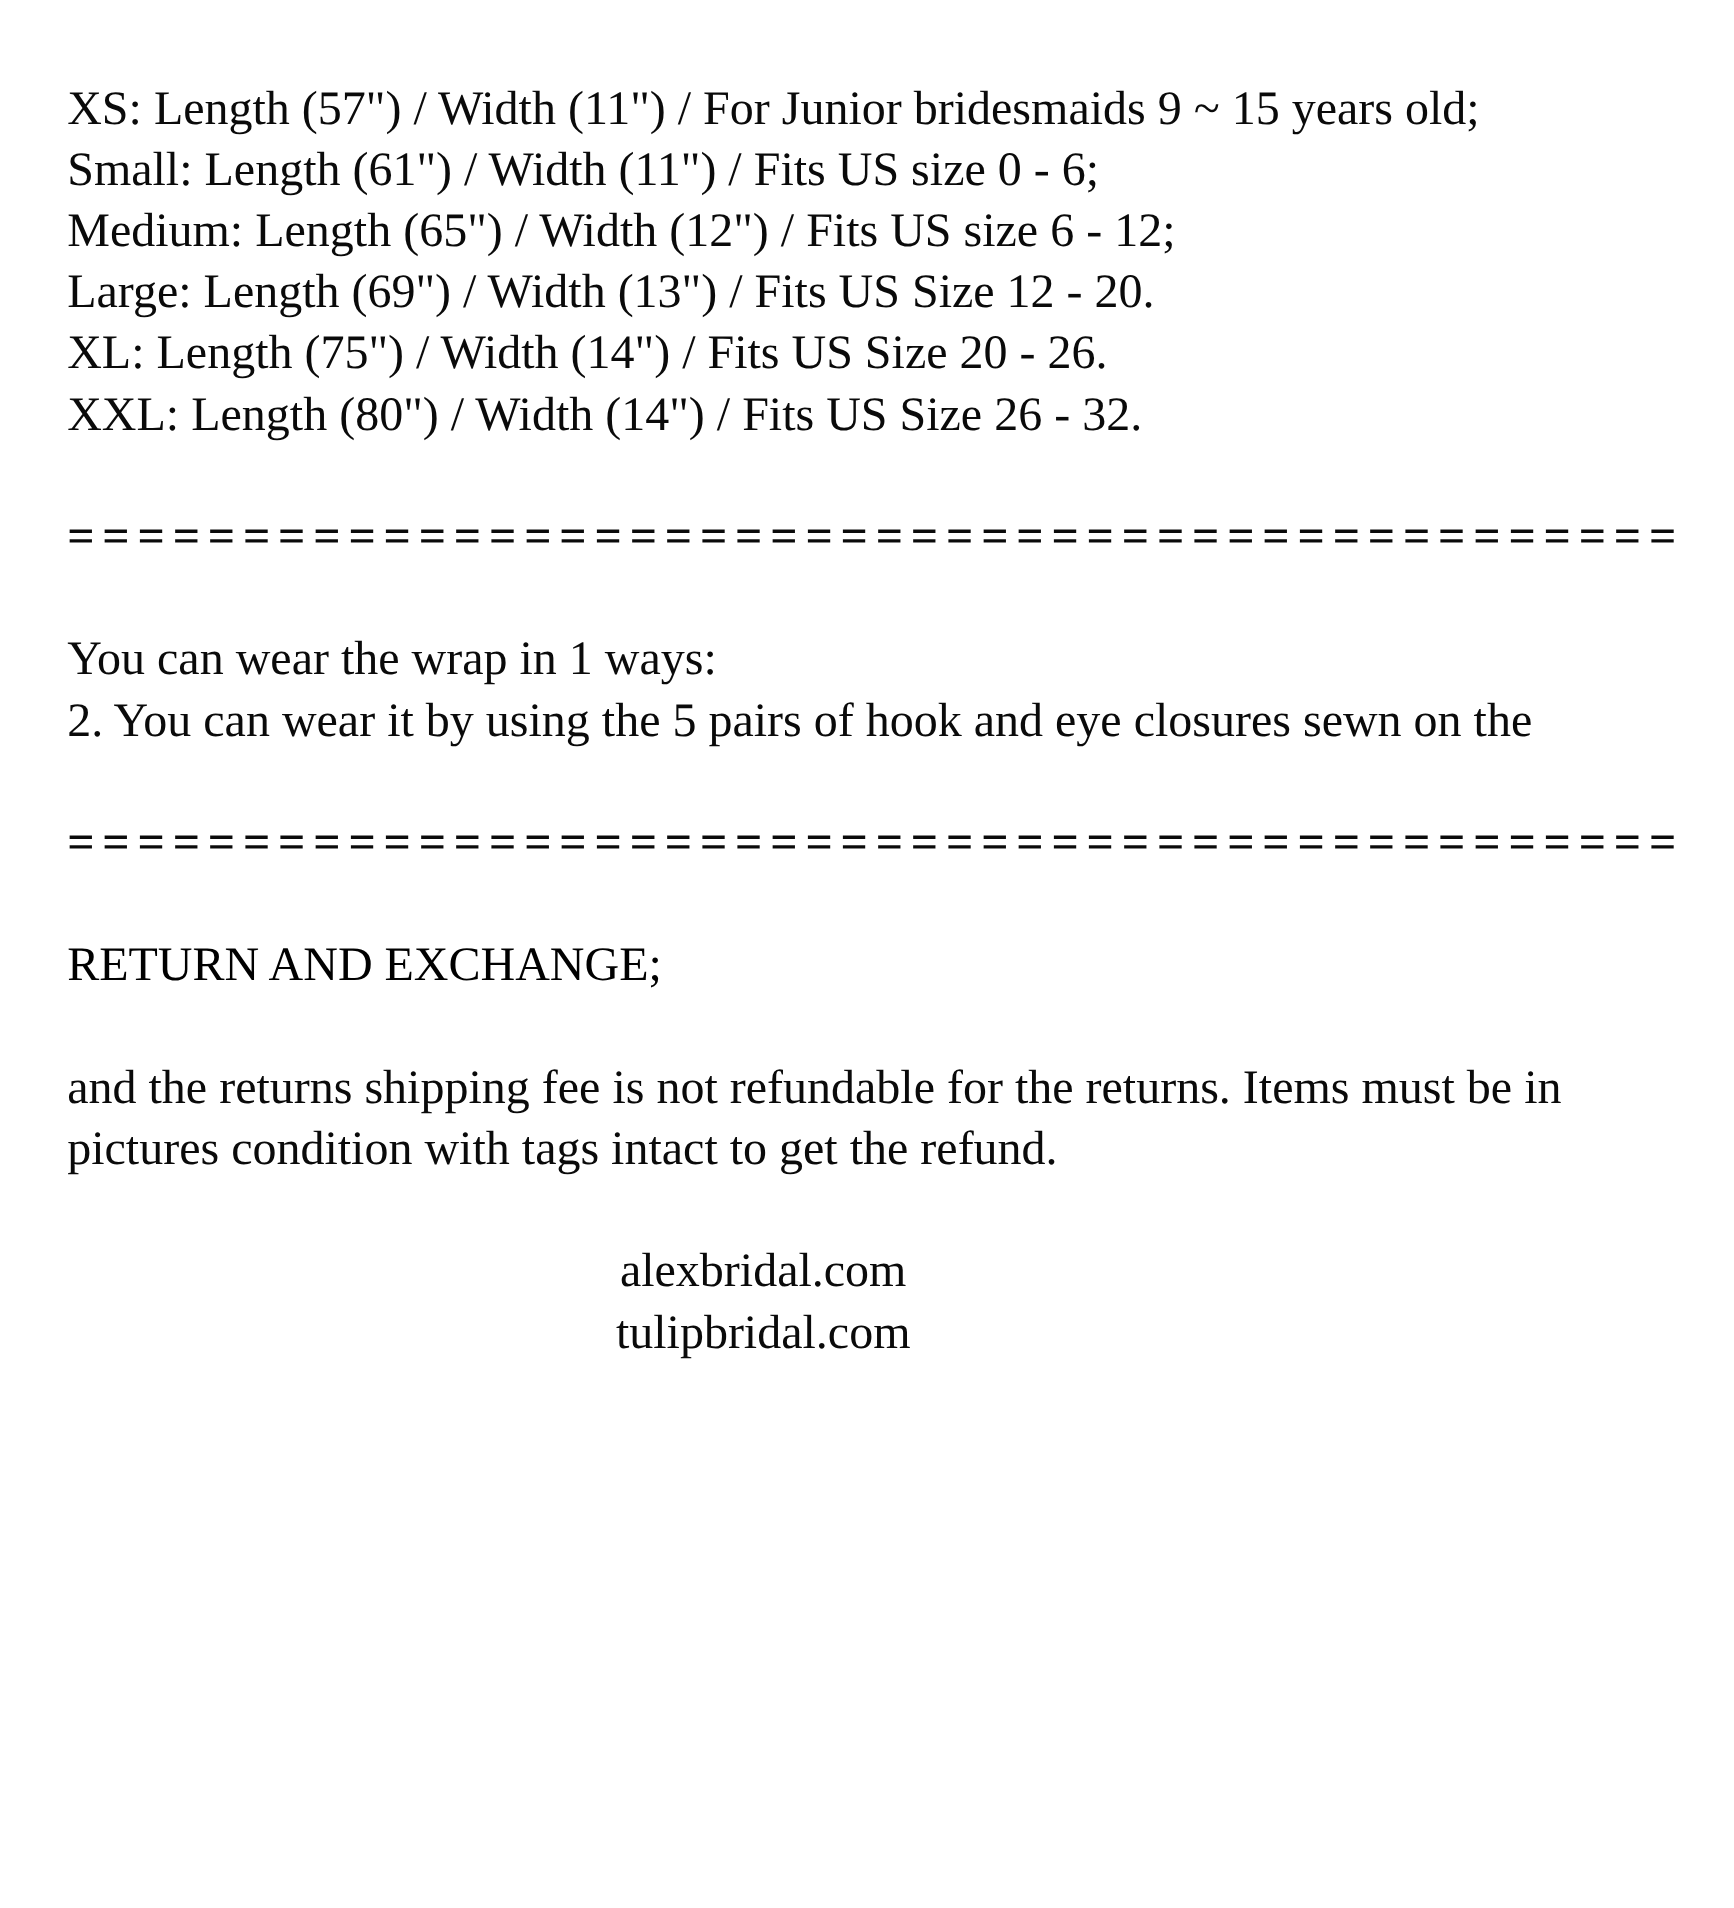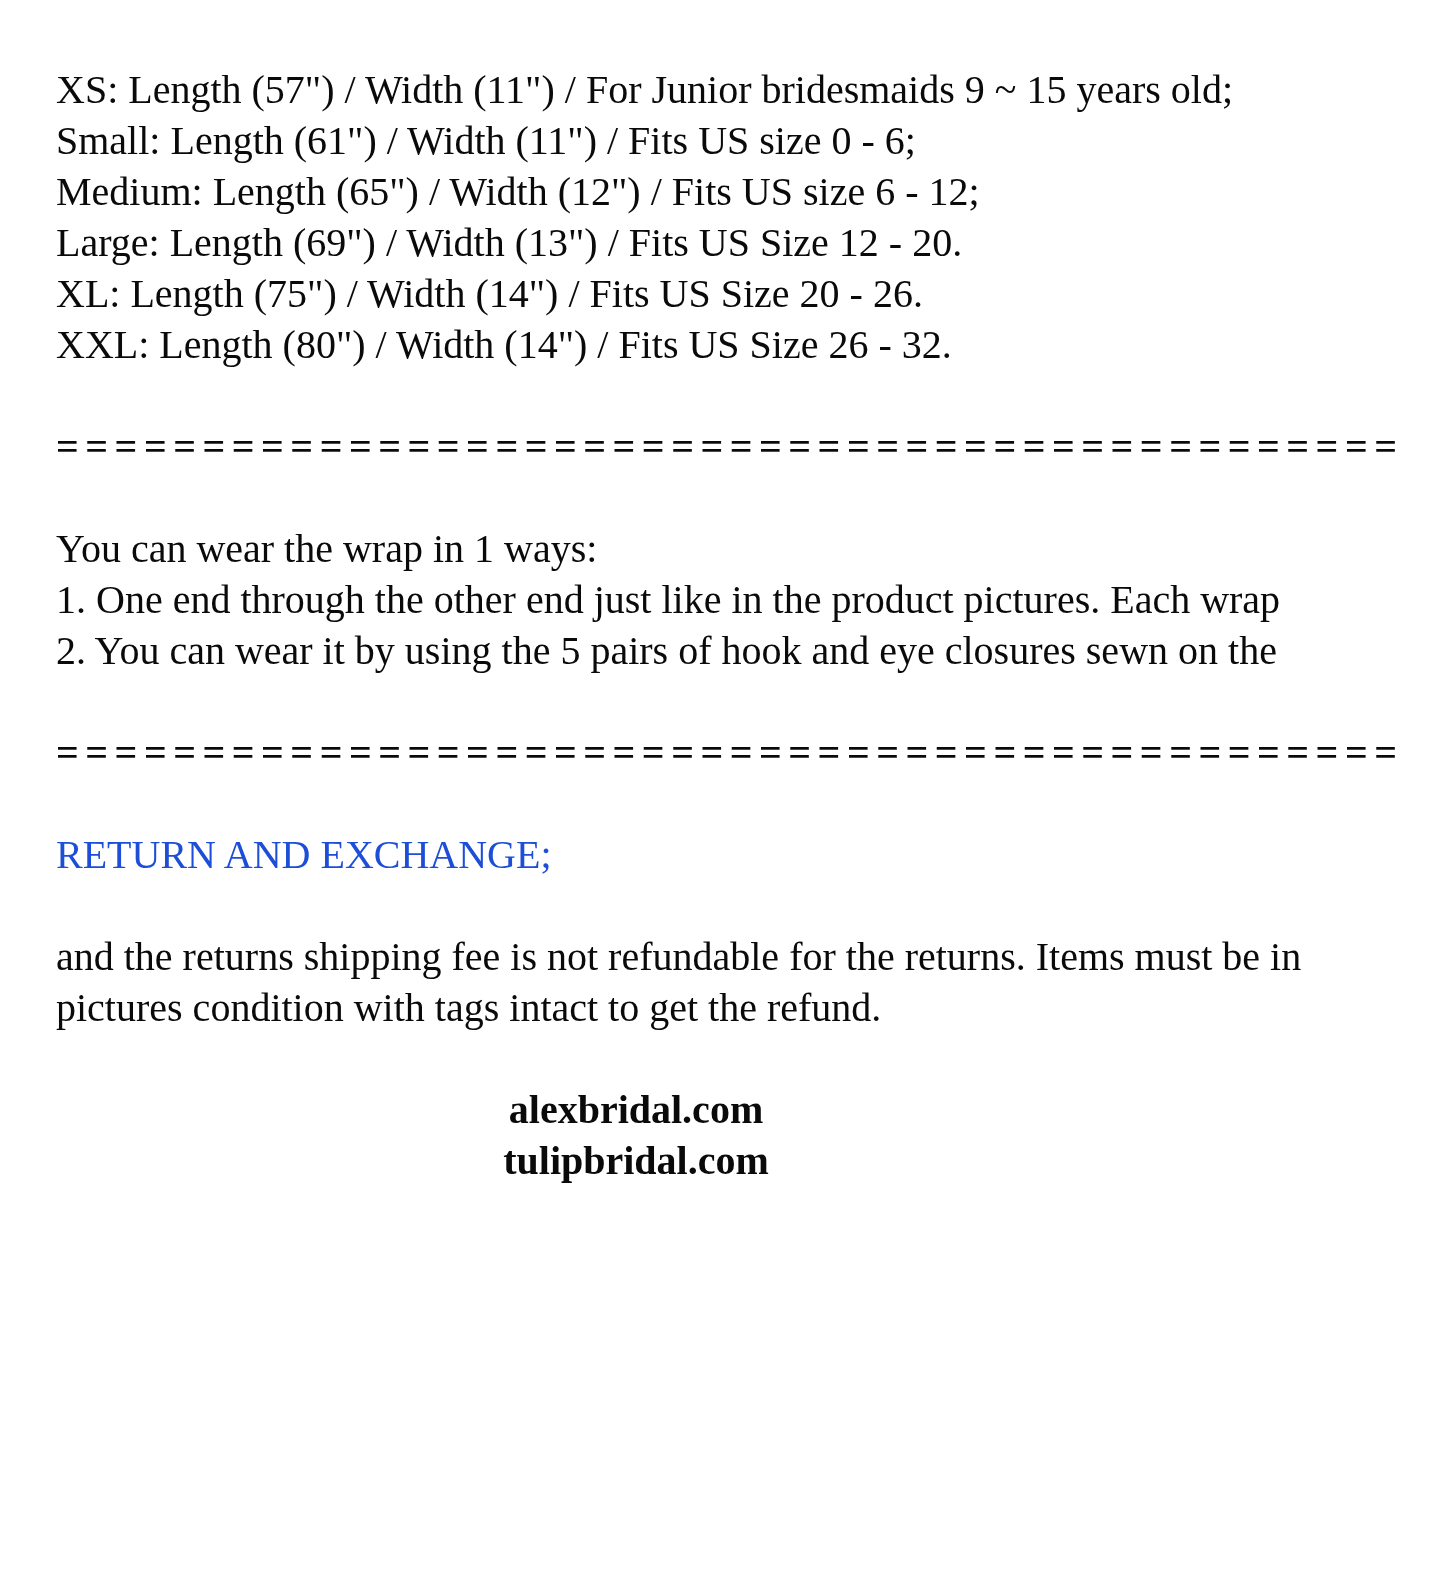--- a/index.html
+++ b/index.html
@@ -35,49 +35,47 @@
     letter-spacing: 6.5px;
     white-space: nowrap;
     overflow: hidden;
     width: 1352px;
     margin-bottom: 51px;
     font-weight: bold;
   }
   .red-heading {
     font-size: 40px;
     line-height: 51px;
-    color: #1d4ed8;
+    color: #000000;
     white-space: nowrap;
     margin-bottom: 51px;
   }
   .websites {
     width: 1160px;
     text-align: center;
-    font-weight: bold;
   }
 </style>
 </head>
 <body>
 
 <div class="page">
 
   <div class="section">
     <div class="textline">XS: Length (57") / Width (11") / For Junior bridesmaids 9 ~ 15 years old;</div>
     <div class="textline">Small: Length (61") / Width (11") / Fits US size 0 - 6;</div>
     <div class="textline">Medium: Length (65") / Width (12") / Fits US size 6 - 12;</div>
     <div class="textline">Large: Length (69") / Width (13") / Fits US Size 12 - 20.</div>
     <div class="textline">XL: Length (75") / Width (14") / Fits US Size 20 - 26.</div>
     <div class="textline">XXL: Length (80") / Width (14") / Fits US Size 26 - 32.</div>
   </div>
 
   <div class="divider">==============================================</div>
 
   <div class="section">
     <div class="textline">You can wear the wrap in 1 ways:</div>
-    <div class="textline">1. One end through the other end just like in the product pictures. Each wrap</div>
     <div class="textline">2. You can wear it by using the 5 pairs of hook and eye closures sewn on the</div>
   </div>
 
   <div class="divider">==============================================</div>
 
   <div class="red-heading">RETURN AND EXCHANGE;</div>
 
   <div class="section">
     <div class="textline">and the returns shipping fee is not refundable for the returns. Items must be in</div>
     <div class="textline">pictures condition with tags intact to get the refund.</div>

